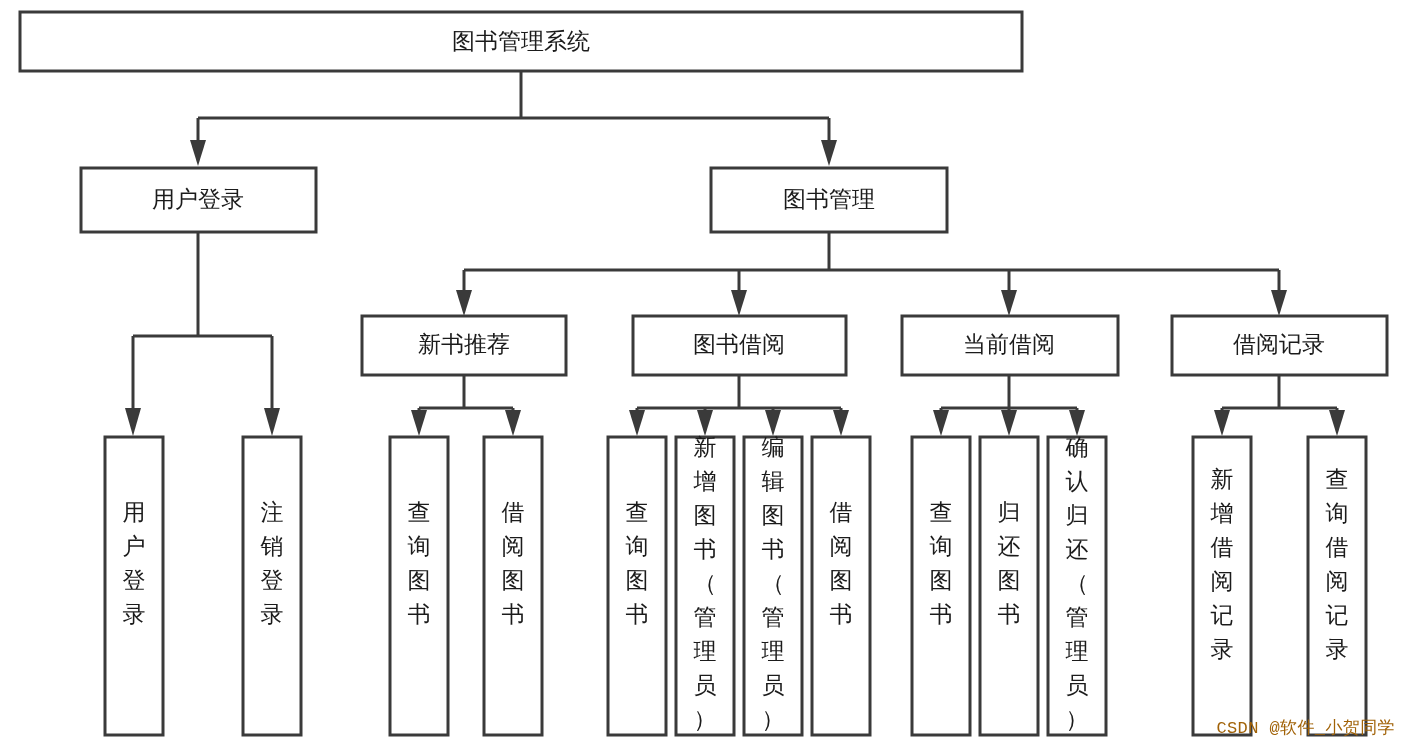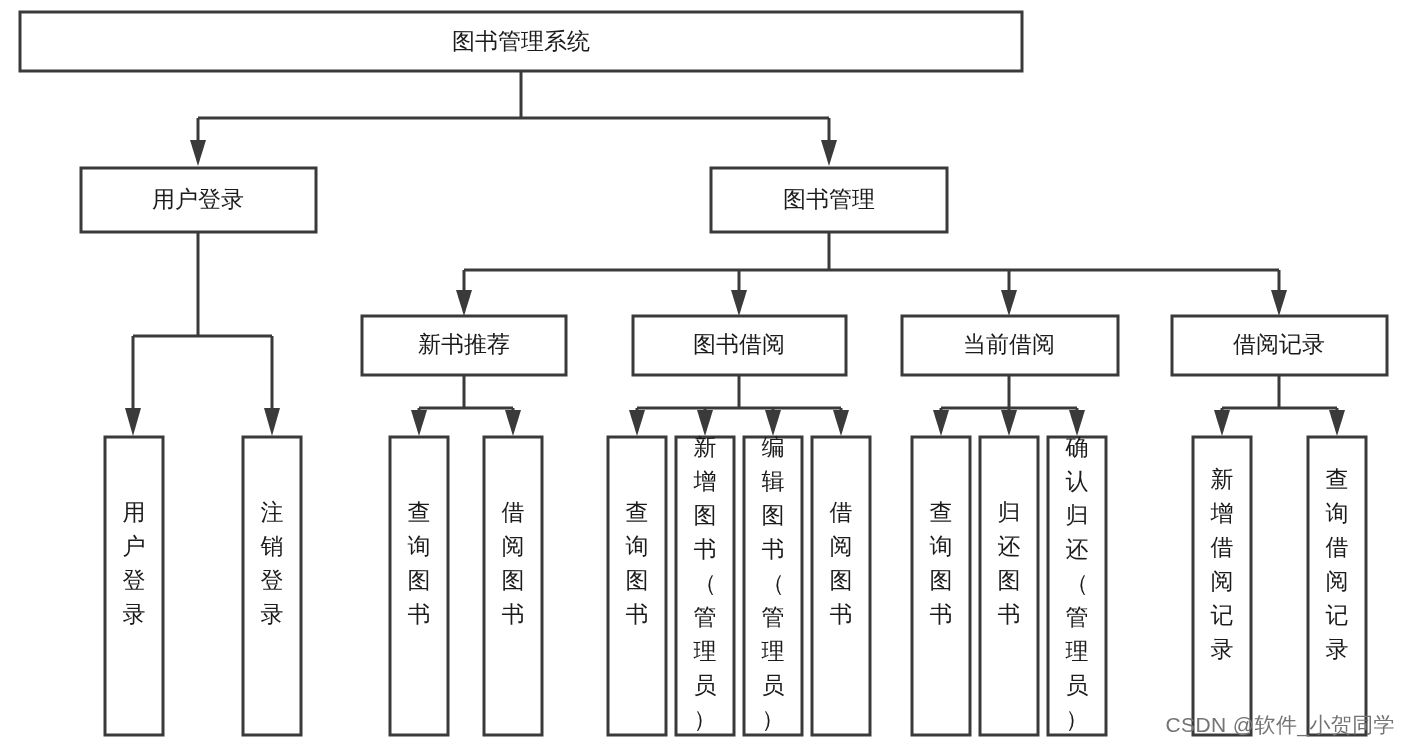--- a/index.html
+++ b/index.html
@@ -53,23 +53,23 @@
   .node-label-v {
     font-family: "Liberation Sans", "DejaVu Sans", sans-serif;
     font-size: 23px;
     fill: #1b1b1b;
     text-anchor: middle;
   }
   .watermark-text {
     position: absolute;
     right: 10px;
     bottom: 8px;
-    font-family: Liberation Sans, sans-serif;
-    font-size: 21px;
-    color: #737373;
+    font-family: Liberation Mono, monospace;
+    font-size: 17px;
+    color: #a16207;
     white-space: nowrap;
     letter-spacing: 0.4px;
     user-select: none;
   }
 </style>
 </head>
 <body>
 
 <div id="diagram-root">
 

